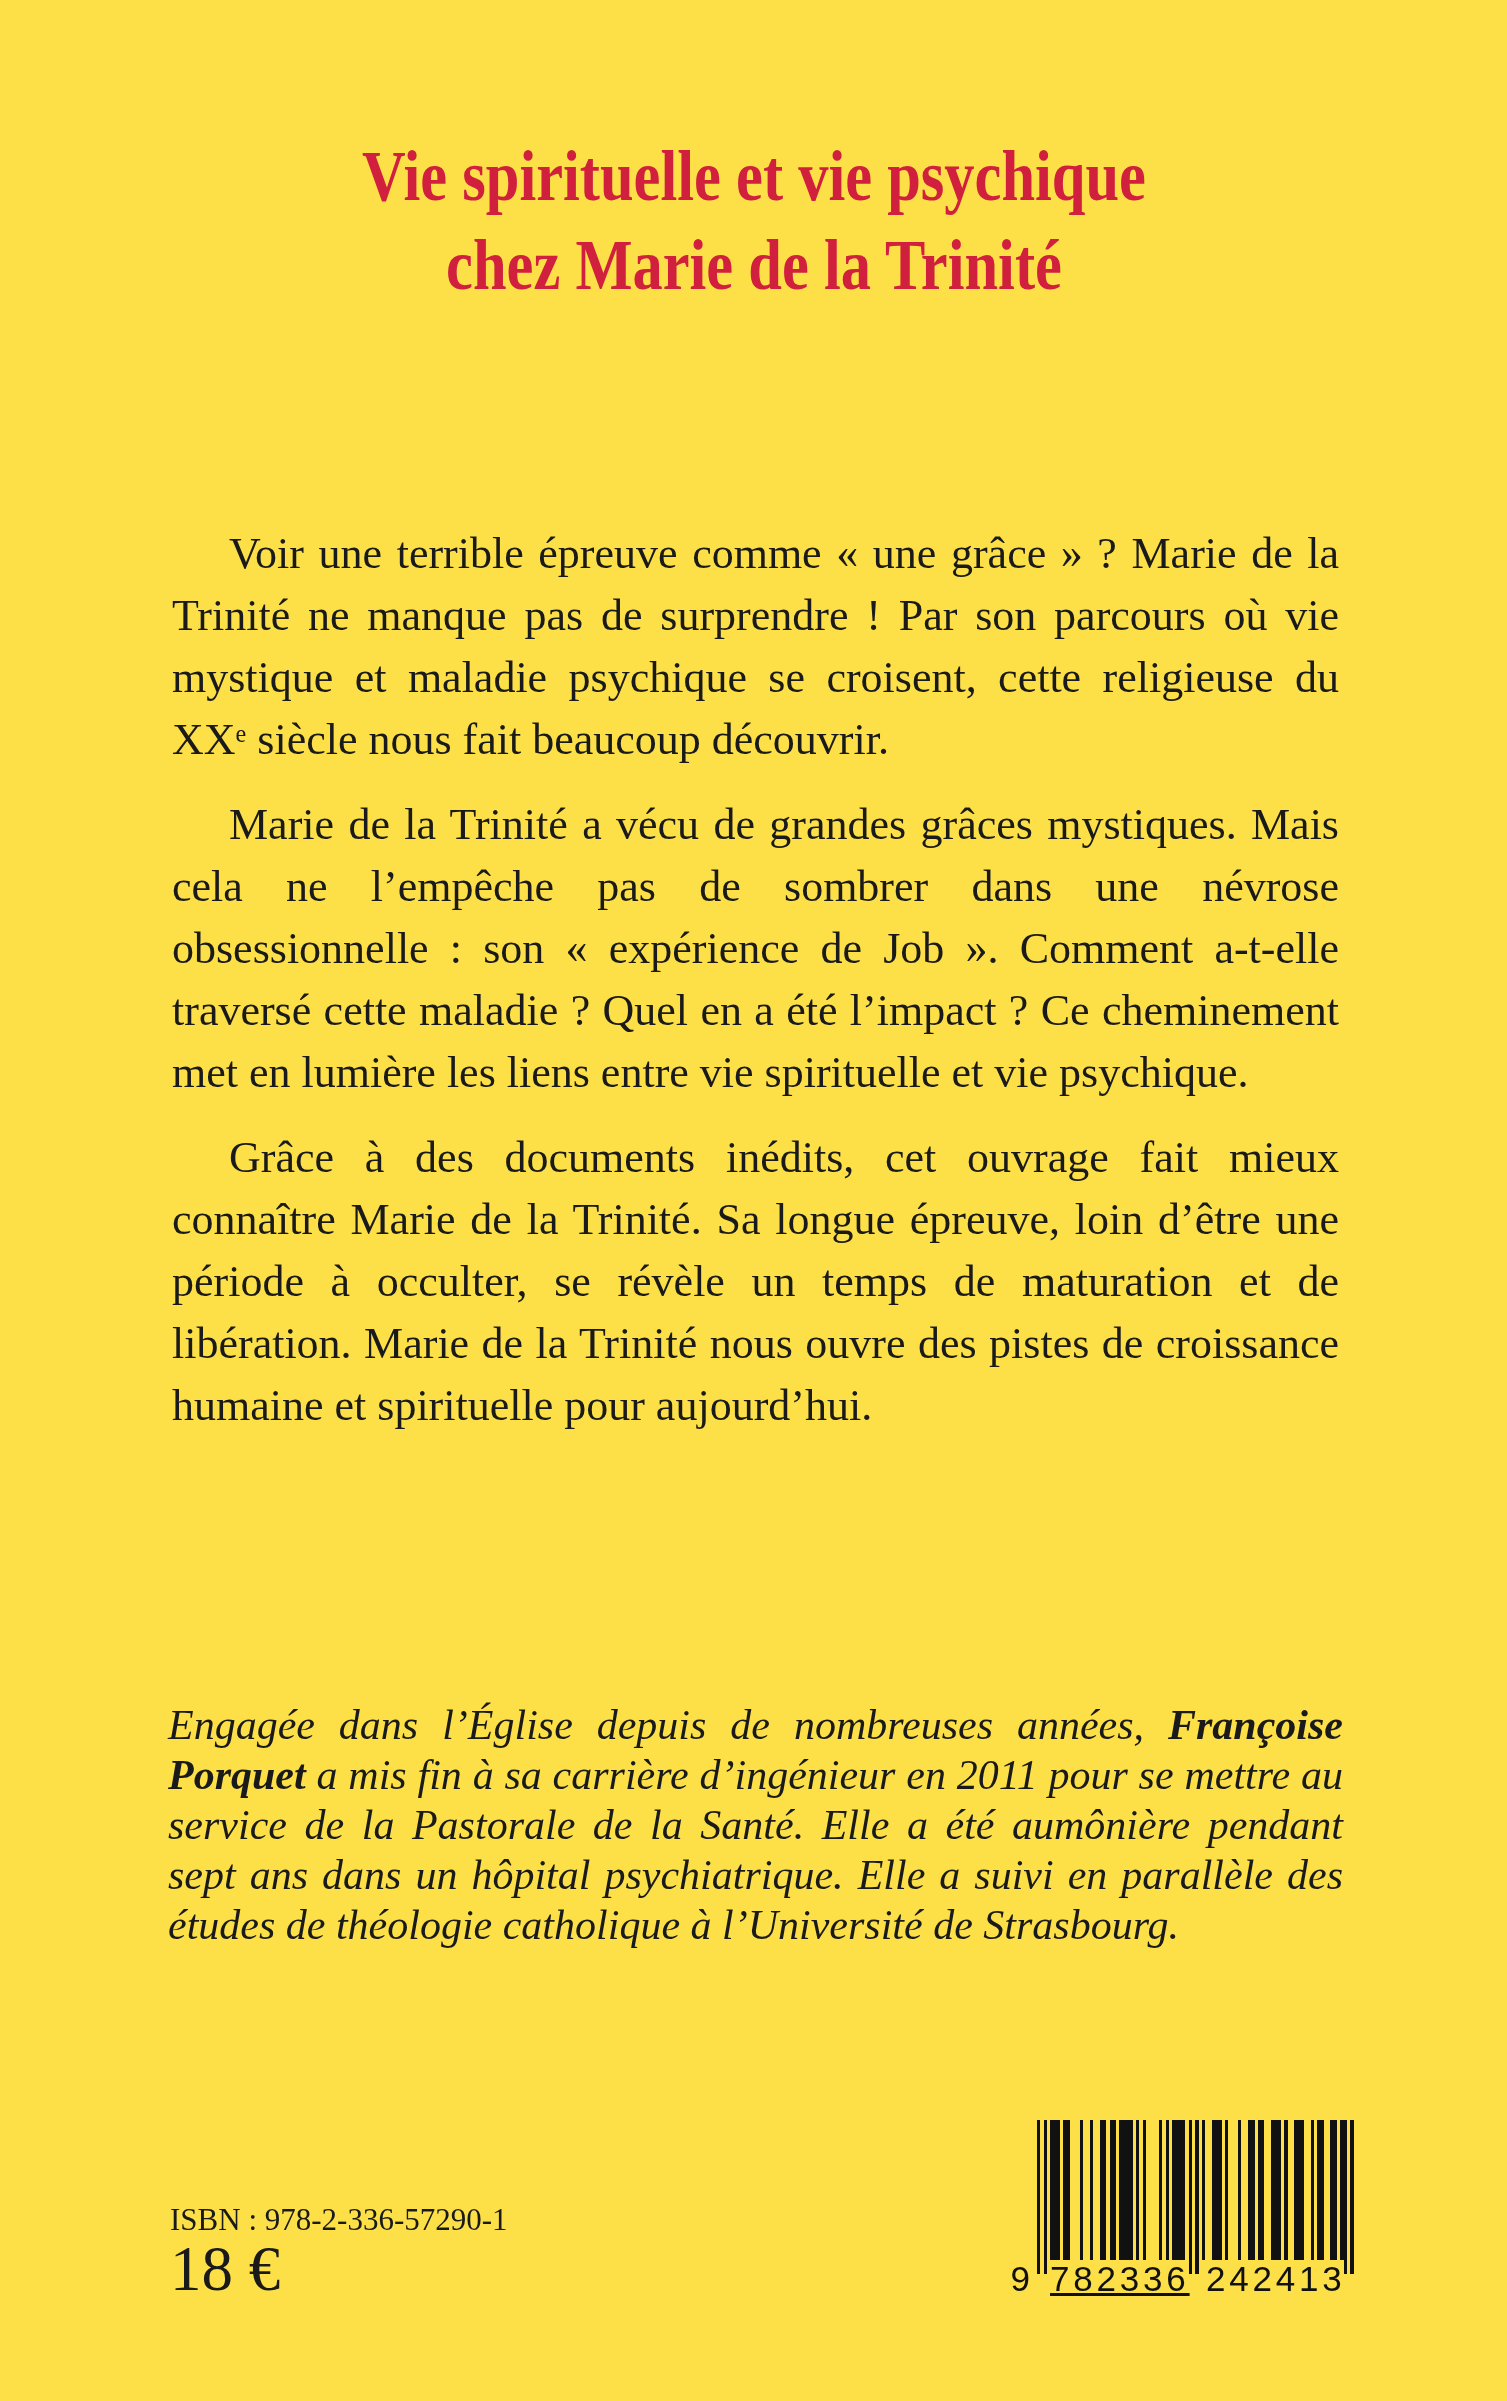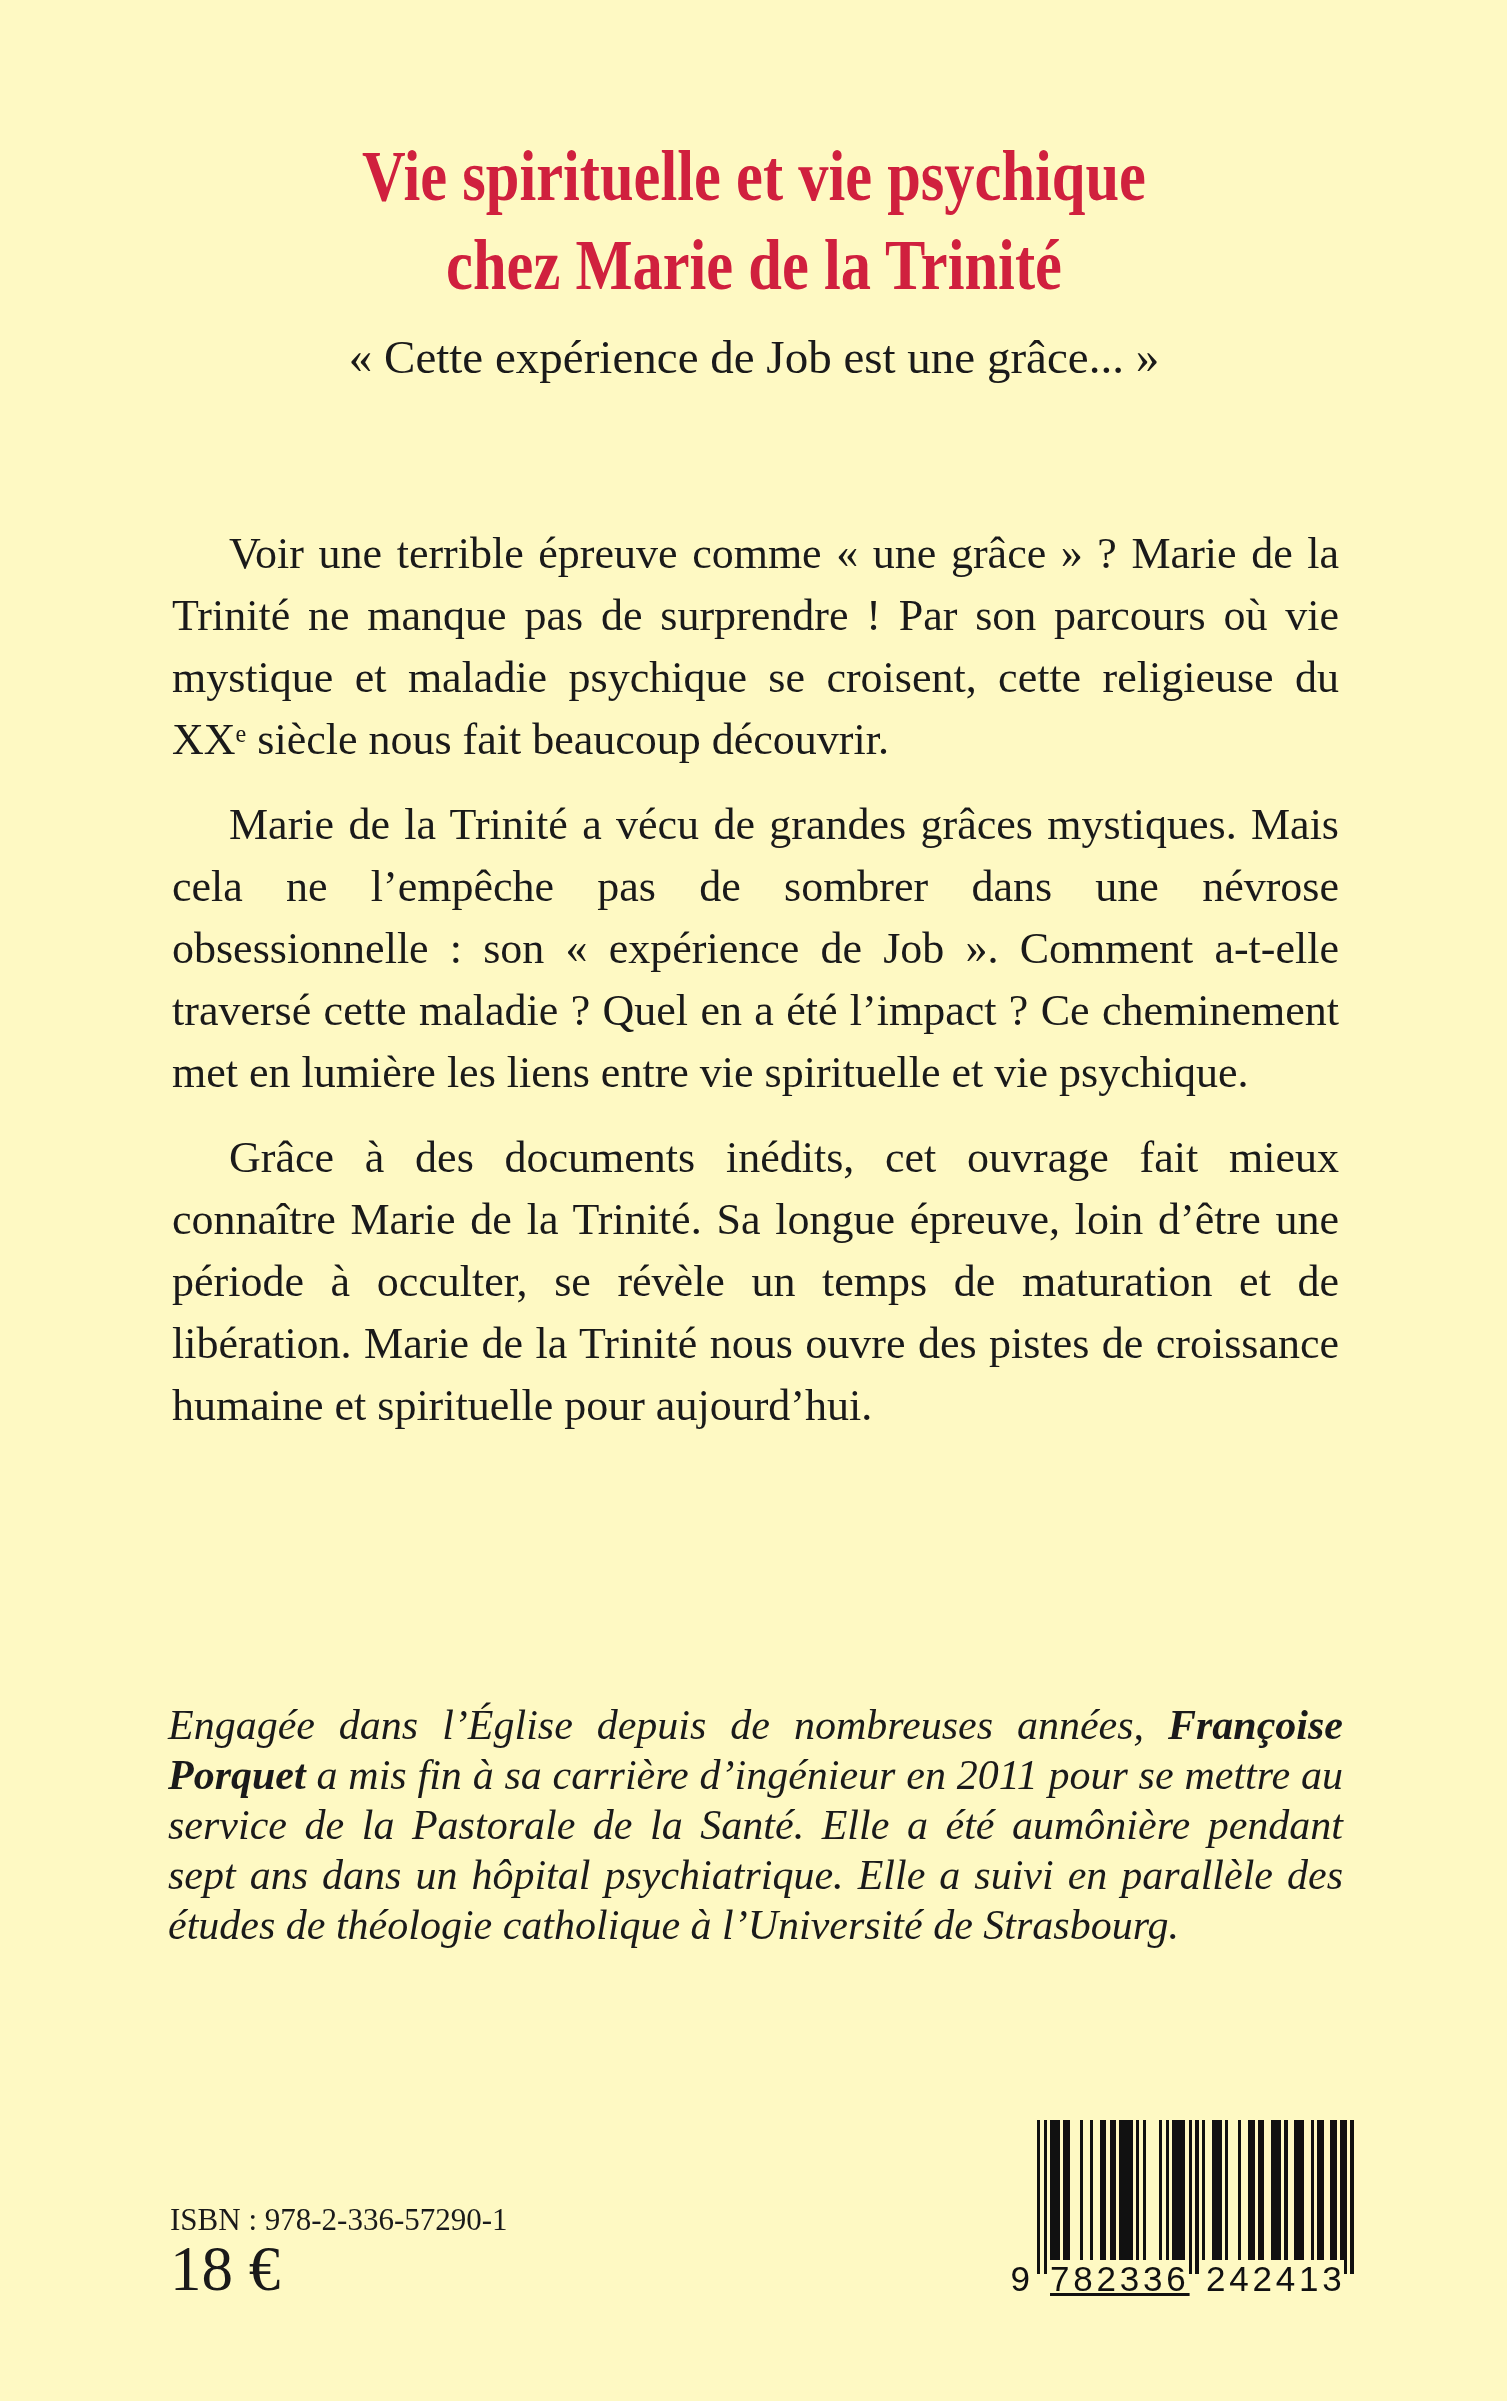--- a/index.html
+++ b/index.html
@@ -1,21 +1,21 @@
 <!DOCTYPE html>
 <html lang="fr" style="font-size:15px"><head>
 <meta charset="utf-8">
 <style>
   html, body { margin: 0; padding: 0; background: #e8e8e8; }
   .page {
     position: relative;
     width: 1508px;
     height: 2402px;
     margin: 0 auto;
-    background: #fef9c3;
+    background: #fde047;
     font-family: "Liberation Serif", "DejaVu Serif", serif;
     color: #1a1a1a;
     overflow: hidden;
   }
 
   
   .title-block {
     position: absolute;
     left: 0; right: 0;
     top: 132px;
@@ -117,21 +117,20 @@
 </head>
 <body>
 
 <div class="page" style="color: rgb(26, 26, 26);">
 
   <div class="title-block" style="color: rgb(208, 32, 62);">
     <div>Vie spirituelle et vie psychique</div>
     <div>chez Marie de la Trinité</div>
   </div>
 
-  <div class="subtitle">«&nbsp;Cette expérience de Job est une grâce...&nbsp;»</div>
 
   <div class="body-block">
       <p><span>Voir une terrible épreuve comme «&nbsp;une grâce&nbsp;»&nbsp;? Marie de la Trinité ne manque pas de surprendre&nbsp;! Par son parcours où vie mystique et maladie psychique se croisent, cette religieuse du XX</span><sup class="sup">e</sup><span> siècle nous fait beaucoup découvrir.</span></p>
       <p><span>Marie de la Trinité a vécu de grandes grâces mystiques. Mais cela ne l’empêche pas de sombrer dans une névrose obsessionnelle&nbsp;: son «&nbsp;expérience de Job&nbsp;». Comment a-t-elle traversé cette maladie&nbsp;? Quel en a été l’impact&nbsp;? Ce cheminement met en lumière les liens entre vie spirituelle et vie psychique.</span></p>
       <p><span>Grâce à des documents inédits, cet ouvrage fait mieux connaître Marie de la Trinité. Sa longue épreuve, loin d’être une période à occulter, se révèle un temps de maturation et de libération. Marie de la Trinité nous ouvre des pistes de croissance humaine et spirituelle pour aujourd’hui.</span></p>
     </div>
 
   <div class="bio-block"><span>Engagée dans l’Église depuis de nombreuses années, </span><span class="bold">Françoise Porquet</span><span> a mis fin à sa carrière d’ingénieur en 2011 pour se mettre au service de la Pastorale de la Santé. Elle a été aumônière pendant sept ans dans un hôpital psychiatrique. Elle a suivi en parallèle des études de théologie catholique à l’Université de Strasbourg.</span></div>
 
   <div class="isbn">ISBN&nbsp;: 978-2-336-57290-1</div>

